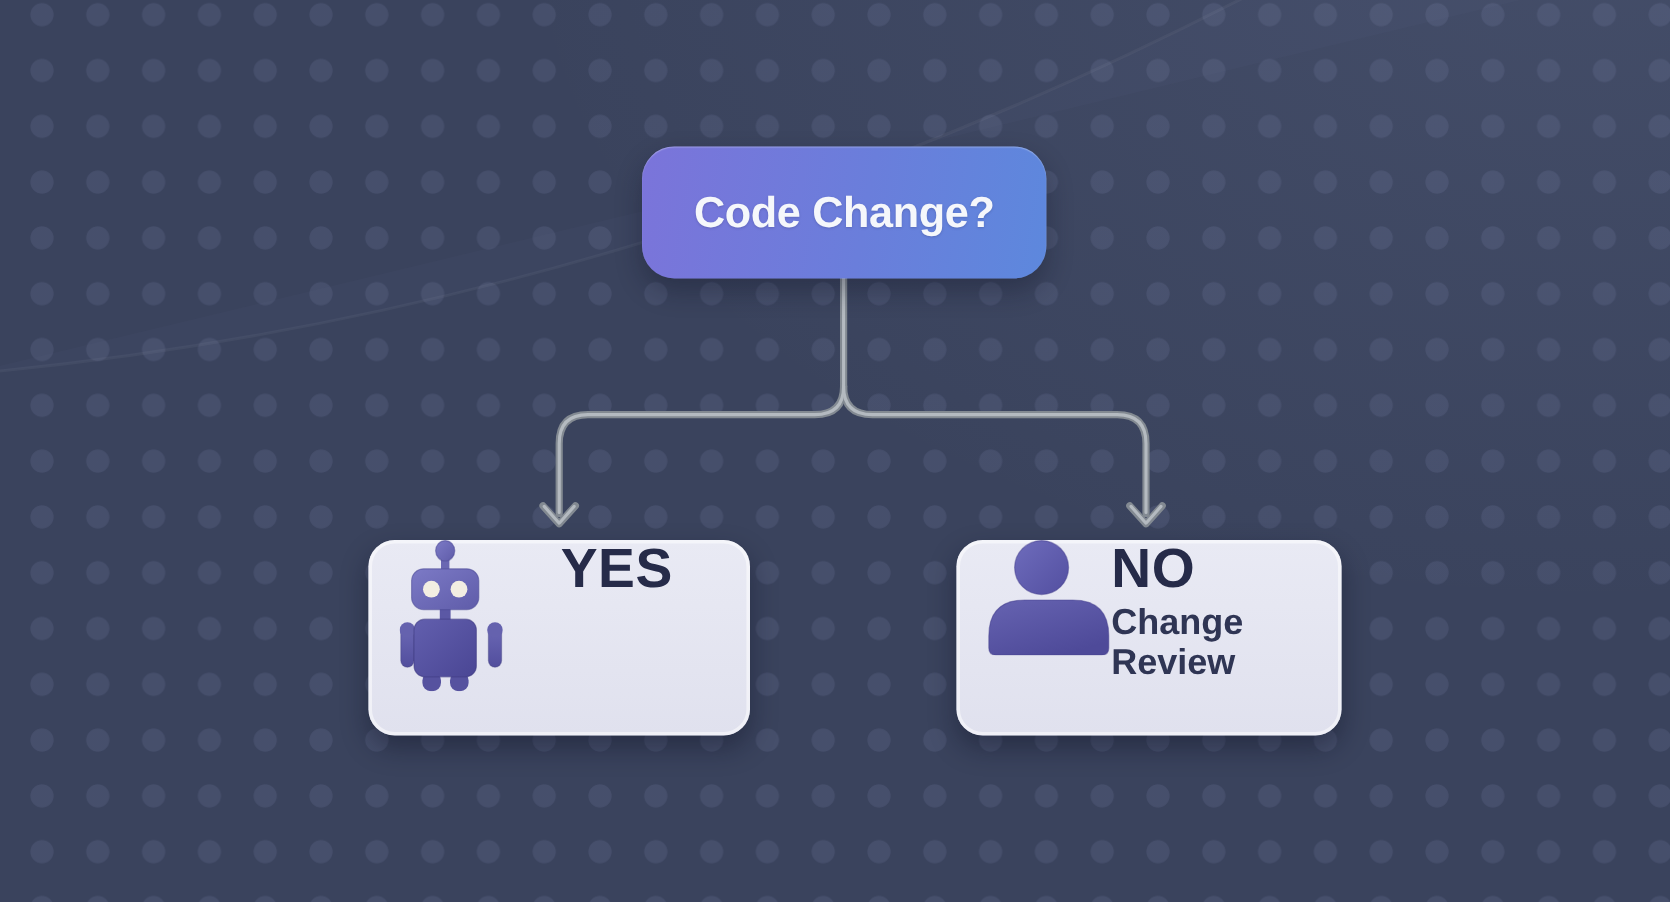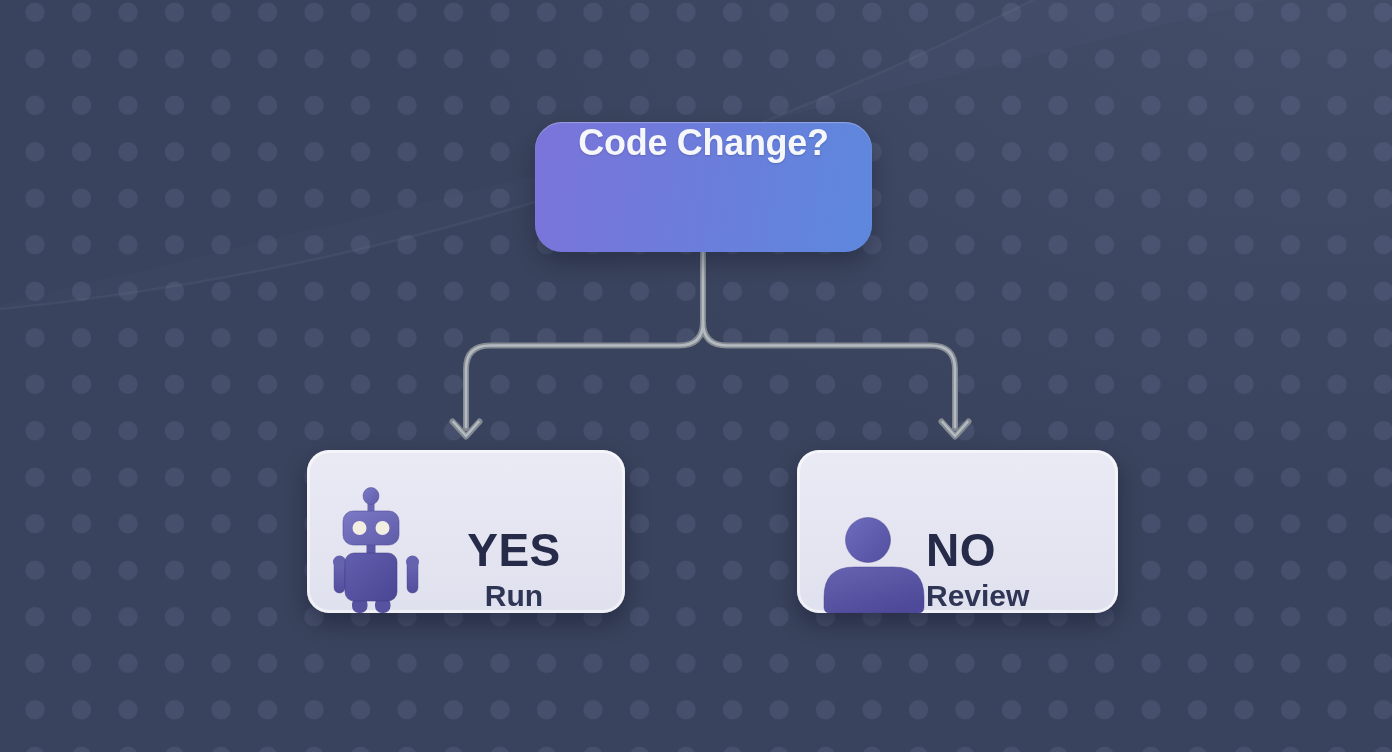--- a/index.html
+++ b/index.html
@@ -21,25 +21,26 @@
   }
   .bg-decor {
     position: absolute;
     inset: 0;
     pointer-events: none;
   }
   
   .node-root {
     position: absolute;
     left: 535px; top: 122px;
-    width: 337px; height: 130px;
+    width: 337px; height: 110px;
     border-radius: 27px;
     background: linear-gradient(100deg, #7b74da 0%, #6a7edb 55%, #5d88dd 100%);
     box-shadow: 0 10px 22px rgba(12,16,34,0.32), inset 0 1px 1px rgba(255,255,255,0.28);
     display: flex;
+    align-items: center;
     justify-content: center;
   }
   .node-root .label {
     color: #f5f7fb;
     font-size: 36px;
     font-weight: 700;
     letter-spacing: -0.3px;
     text-shadow: 0 1px 2px rgba(40,45,90,0.25);
   }
   
@@ -49,21 +50,21 @@
   }
   
   .card {
     position: absolute;
     top: 450px;
     height: 163px;
     border-radius: 22px;
     background: linear-gradient(180deg, #e9eaf4 0%, #e0e1ee 100%);
     box-shadow: 0 10px 22px rgba(10,14,32,0.38), inset 0 0 0 3px rgba(255,255,255,0.5);
     display: flex;
-    align-items: flex-end;
+    align-items: flex-start;
     box-sizing: border-box;
   }
   .card-yes { left: 307px; width: 318px; padding-right: 16px; }
   .card-no  { left: 797px; width: 321px; padding-right: 12px; }
   .card-yes .icon-wrap { margin-left: 26px; flex: 0 0 auto; display: flex; }
   .card-no  .icon-wrap { margin-left: 25px; flex: 0 0 auto; display: flex; }
   .card .text-block { flex: 1 1 auto; line-height: 1; }
   .card-yes .text-block { text-align: center; }
   .card-no  .text-block { text-align: left; margin-left: 0; }
   .answer {
@@ -149,21 +150,20 @@
         <circle cx="49.5" cy="41" r="7" fill="#f3eee2"></circle>
 
         <rect x="19" y="110" width="15.5" height="16" rx="7" fill="#56529f"></rect>
         <rect x="42" y="110" width="15.5" height="16" rx="7" fill="#56529f"></rect>
 
         <rect x="12" y="66" width="52" height="48" rx="9" fill="url(#rg-body)" stroke="#3e3a80" stroke-opacity="0.5"></rect>
       </svg>
     </span>
     <div class="text-block">
       <div class="answer">YES</div>
-      <div class="action-line action-first">Run</div>
     </div>
   </div>
 
   <div class="card card-no">
     <span class="icon-wrap">
       <svg width="104" height="96" viewBox="0 0 104 96">
         <defs>
           <linearGradient id="pg-head" x1="0" y1="0" x2="1" y2="1">
             <stop offset="0" stop-color="#6e6cbc"></stop>
               <stop offset="1" stop-color="#534fa0"></stop>
@@ -172,17 +172,18 @@
             <stop offset="0" stop-color="#6663b1"></stop>
               <stop offset="1" stop-color="#4e4a99"></stop>
           </linearGradient>
         </defs>
         <circle cx="46" cy="23" r="22.5" fill="url(#pg-head)" stroke="#443f8c" stroke-opacity="0.45"></circle>
         <path d="M 8 96 Q 2 96 2 90 L 2 80 Q 2 50 32 50 L 72 50 Q 102 50 102 80 L 102 90 Q 102 96 96 96 Z" fill="url(#pg-body)" stroke="#443f8c" stroke-opacity="0.45"></path>
       </svg>
     </span>
     <div class="text-block">
       <div class="answer">NO</div>
-      <div class="action-line action-first">Review</div>
+      <div class="action-line action-first">Change</div>
+      <div class="action-line">Review</div>
     </div>
   </div>
 
 </div>
 
 </body></html>

